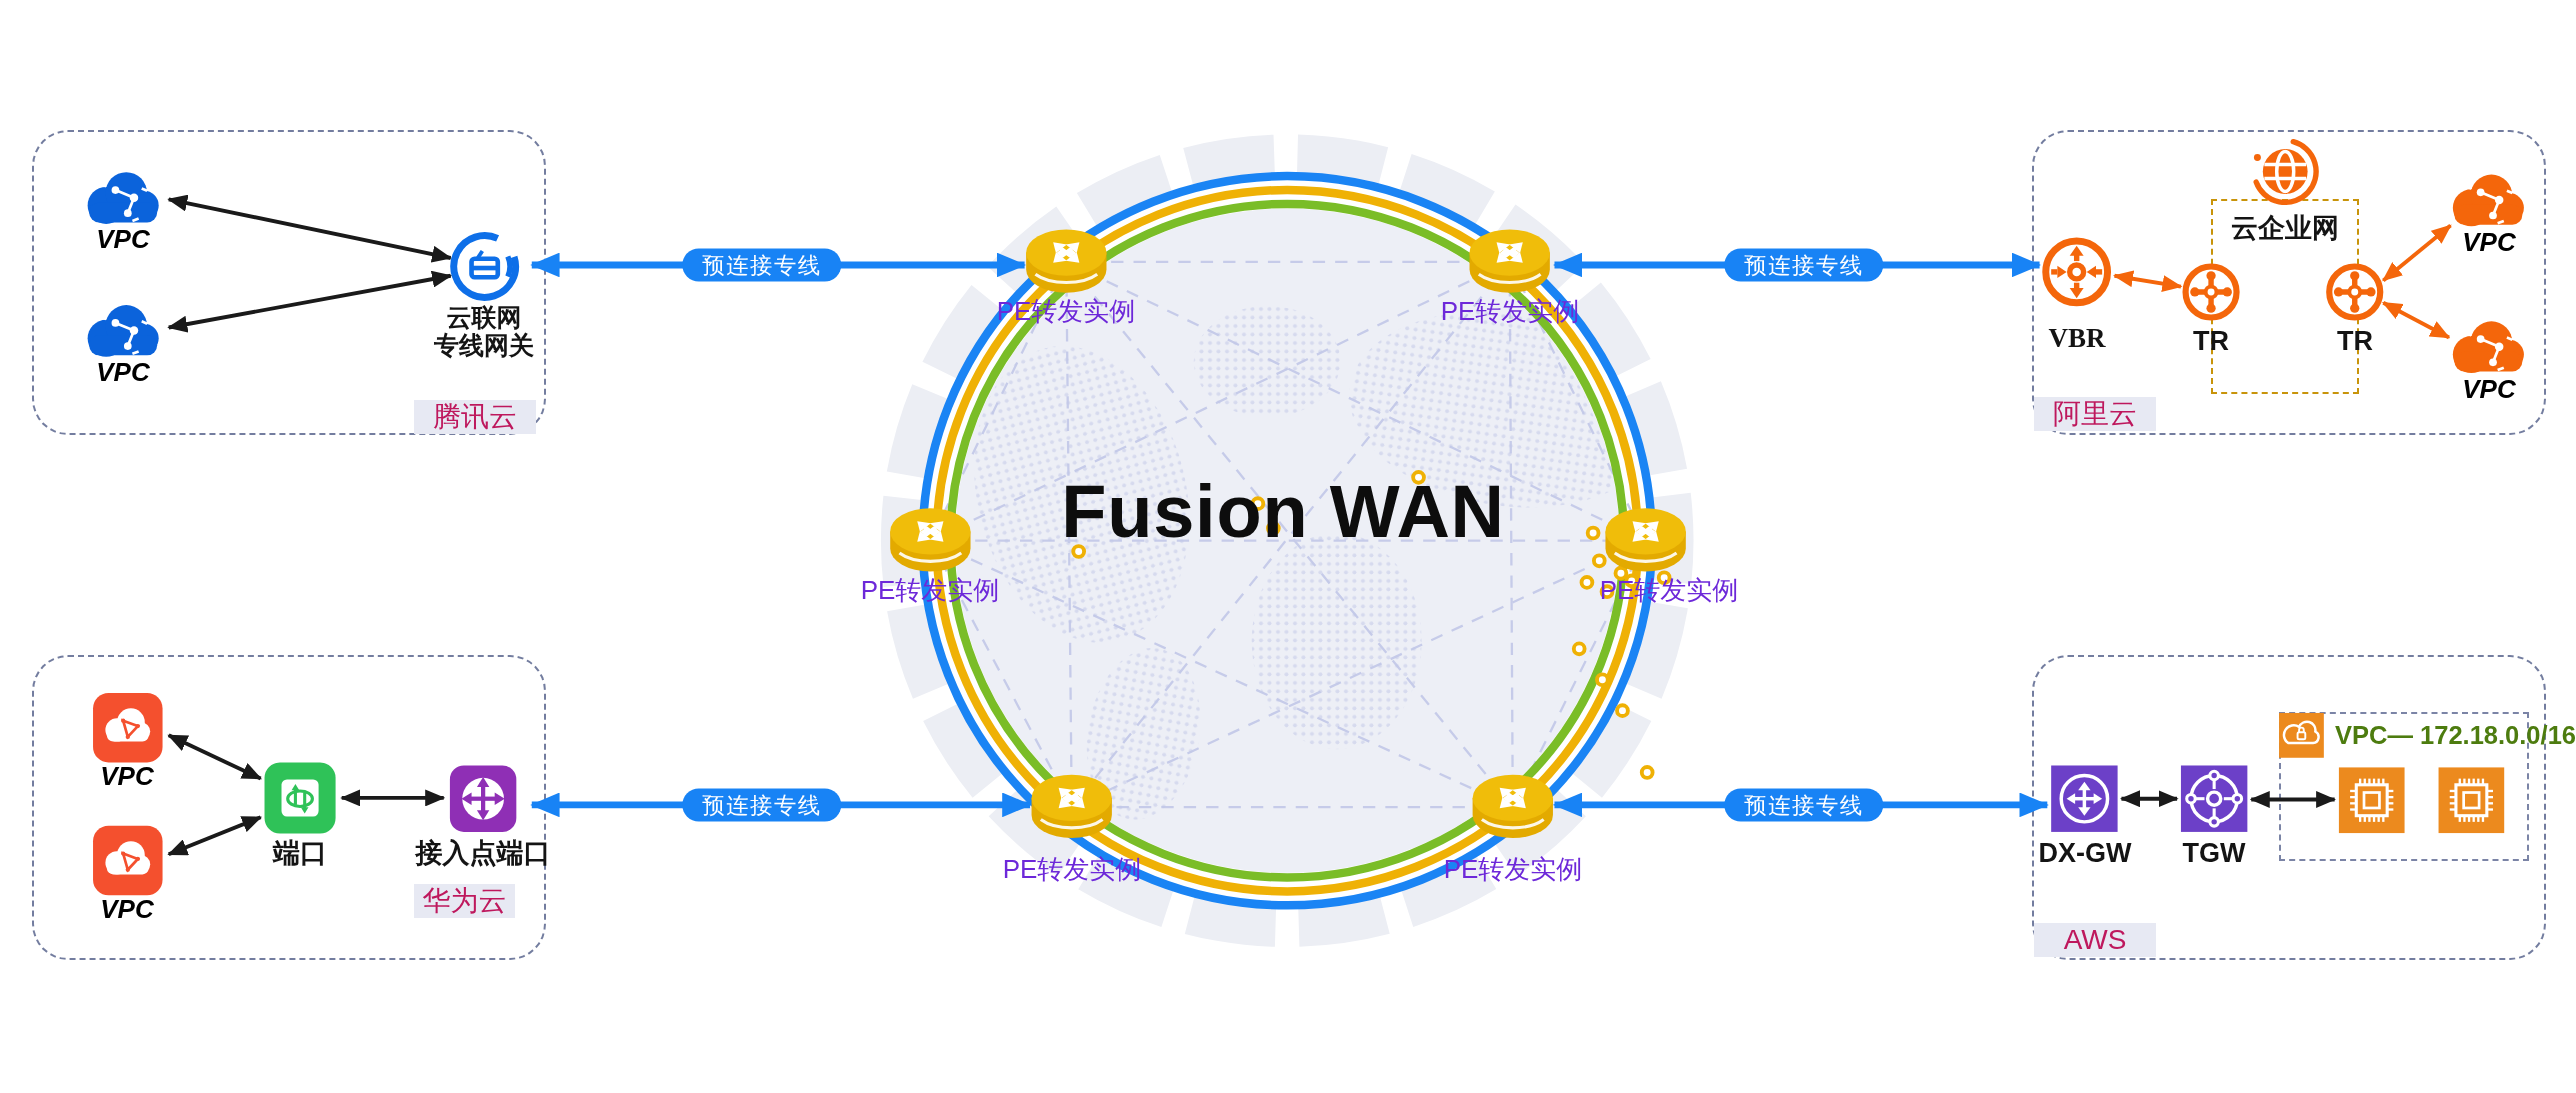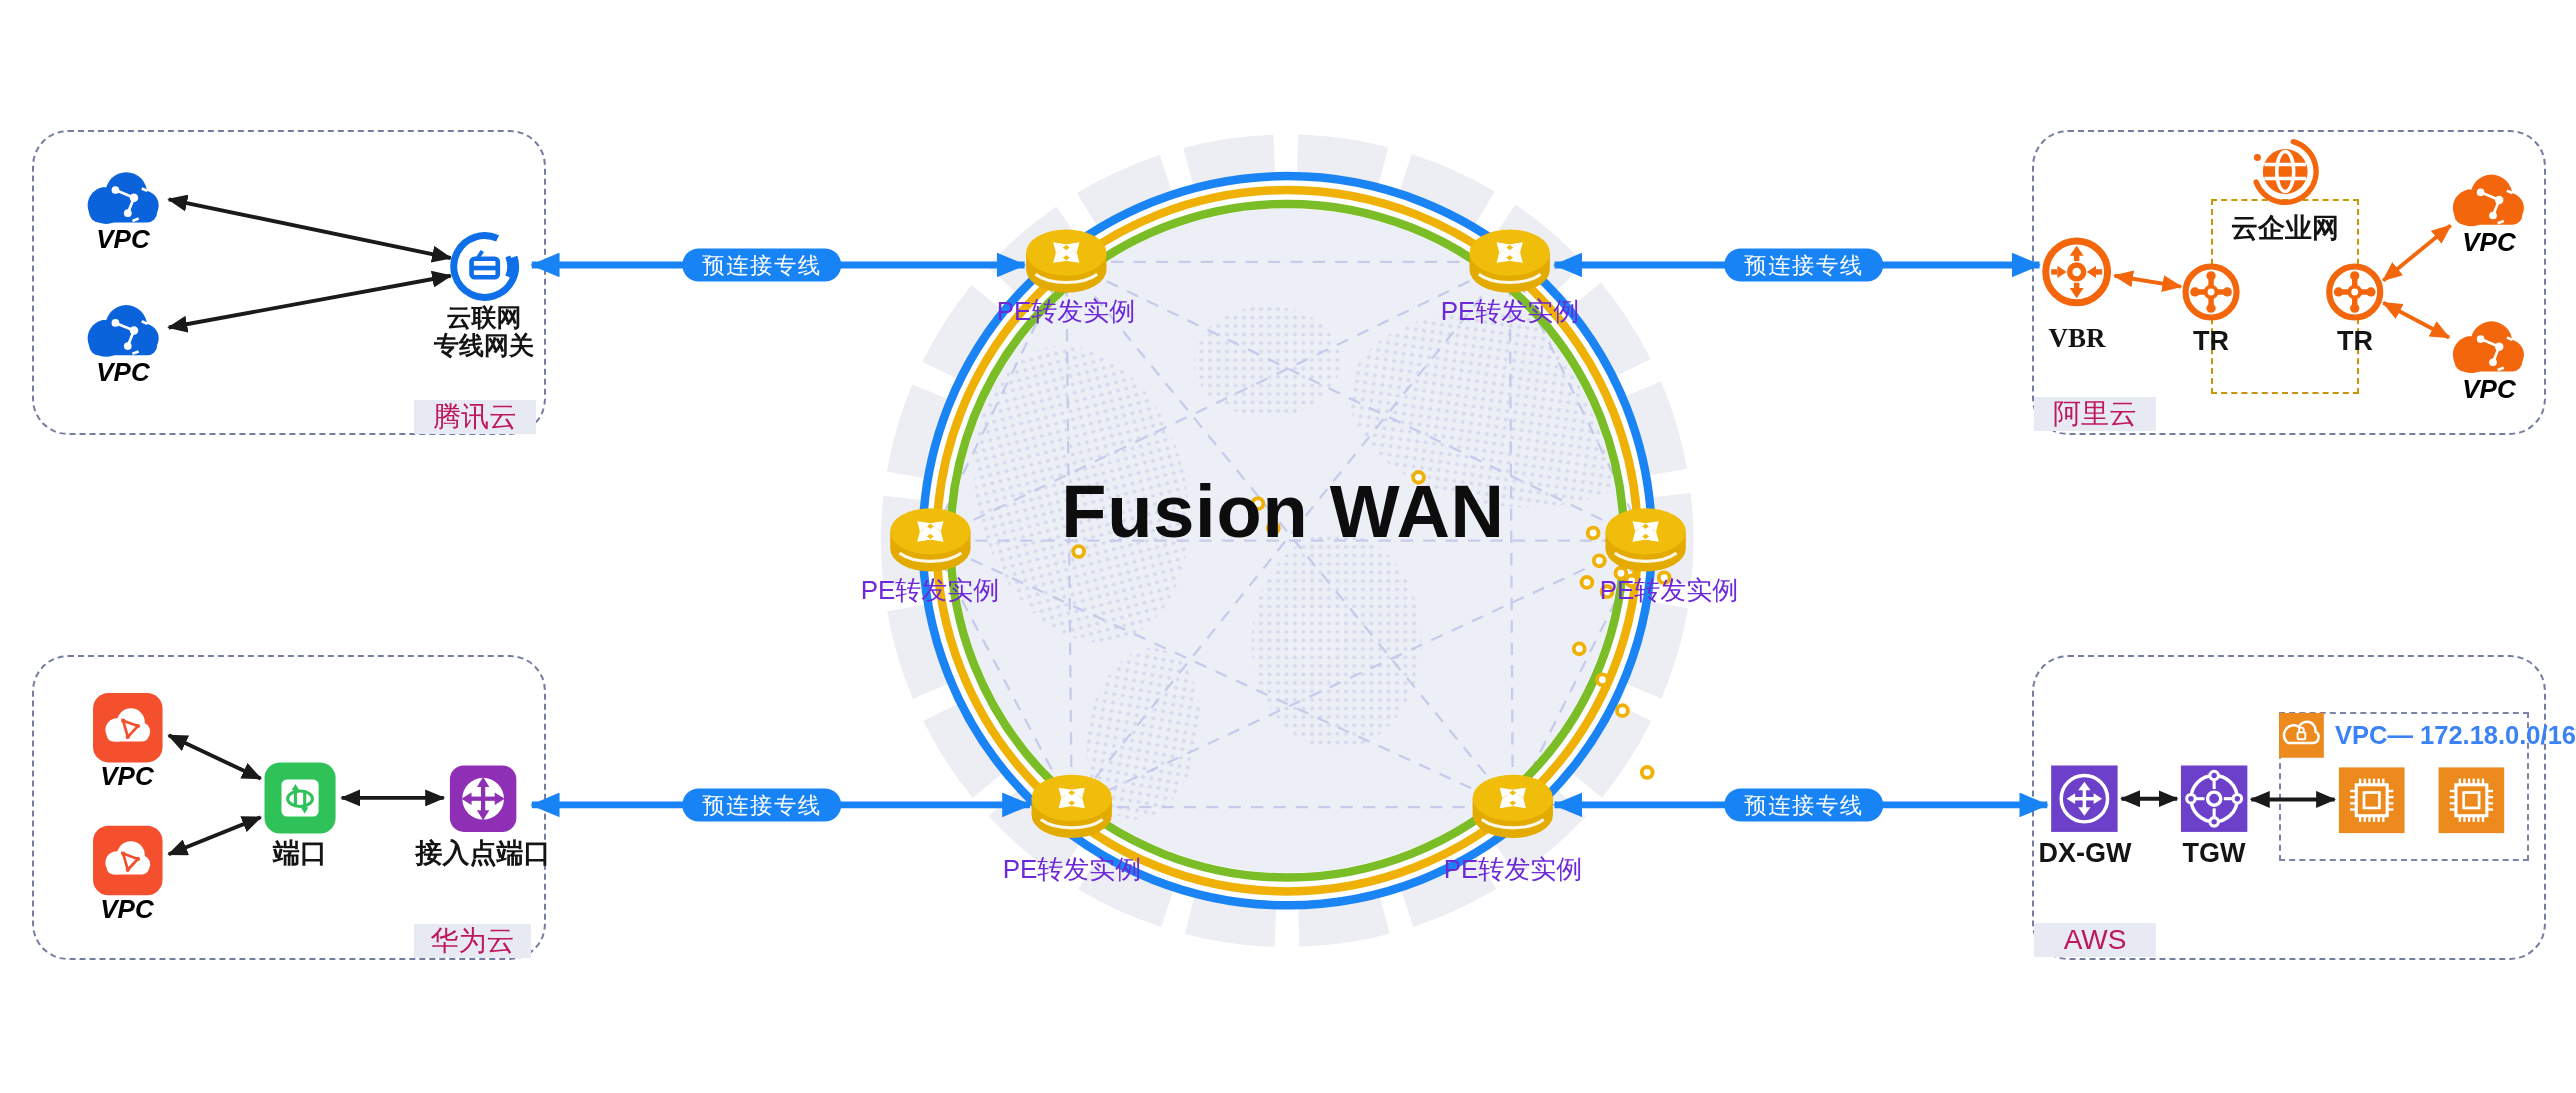--- a/index.html
+++ b/index.html
@@ -7,21 +7,21 @@
   #canvas{position:relative;width:2576px;height:1093px;background:#ffffff;}
   .provider-box{position:absolute;border:2.3px dashed #737D9F;border-radius:36px;z-index:1;}
   .sub-dashed{position:absolute;border:2.3px dashed #C8940A;z-index:1;}
   .aws-vpc-box{position:absolute;border:2.3px dashed #7B84A6;z-index:1;}
   svg.layer{position:absolute;left:0;top:0;z-index:2;pointer-events:none;}
   .lbl{position:absolute;transform:translate(-50%,-50%);white-space:nowrap;z-index:3;}
   .pe-lbl{font-size:26px;font-weight:500;color:#6d28d9;}
   .vpc-lbl{font-size:26px;font-weight:600;color:#000000;font-style:italic;}
   .node-lbl{font-size:27px;font-weight:600;color:#141414;}
   .gw-lbl{font-size:25px;font-weight:600;color:#141414;}
-  .cidr-lbl{font-size:25.5px;font-weight:600;color:#3b82f6;transform:translate(0,-50%);}
+  .cidr-lbl{font-size:25.5px;font-weight:600;color:#4d7c0f;transform:translate(0,-50%);}
   .badge{position:absolute;background:#E7E9F3;color:#be185d;font-size:28px;font-weight:500;
          display:flex;align-items:center;justify-content:center;z-index:3;height:34px;}
   .pill{position:absolute;transform:translate(-50%,-50%);background:#1883F5;color:#fff;
         font-size:22.4px;font-weight:500;letter-spacing:1.5px;border-radius:17px;height:33px;
         padding:0 20px;display:flex;align-items:center;justify-content:center;z-index:3;white-space:nowrap;}
   .title-line{position:absolute;transform:translate(-50%,-50%);color:#0d0d0d;z-index:3;white-space:nowrap;}
   .title-1{font-size:74px;font-weight:800;letter-spacing:0.8px;}
   .title-2{font-size:68px;font-weight:800;letter-spacing:9.3px;}
 </style>
 </head>
@@ -394,21 +394,21 @@
   <div class="lbl node-lbl" style="left:2211px;top:341px;">TR</div>
   <div class="lbl node-lbl" style="left:2355px;top:341px;">TR</div>
   <div class="lbl vpc-lbl" style="left:2489px;top:242px;">VPC</div>
   <div class="lbl vpc-lbl" style="left:2489px;top:389px;">VPC</div>
   <div class="badge" style="left:2034px;top:397px;width:122px;">阿里云</div>
 
   <div class="lbl vpc-lbl" style="left:127px;top:776px;">VPC</div>
   <div class="lbl vpc-lbl" style="left:127px;top:909px;">VPC</div>
   <div class="lbl node-lbl" style="left:300px;top:853px;">端口</div>
   <div class="lbl node-lbl" style="left:483px;top:853px;">接入点端口</div>
-  <div class="badge" style="left:414px;top:924px;width:117px;">华为云</div>
+  <div class="badge" style="left:414px;top:884px;width:101px;">华为云</div>
 
   <div class="lbl node-lbl" style="left:2085px;top:853px;">DX-GW</div>
   <div class="lbl node-lbl" style="left:2214px;top:853px;">TGW</div>
   <div class="lbl cidr-lbl" style="left:2335px;top:735px;">VPC— 172.18.0.0/16</div>
   <div class="badge" style="left:2034px;top:923px;width:122px;">AWS</div>
 
 </div>
 
 
 </body></html>

